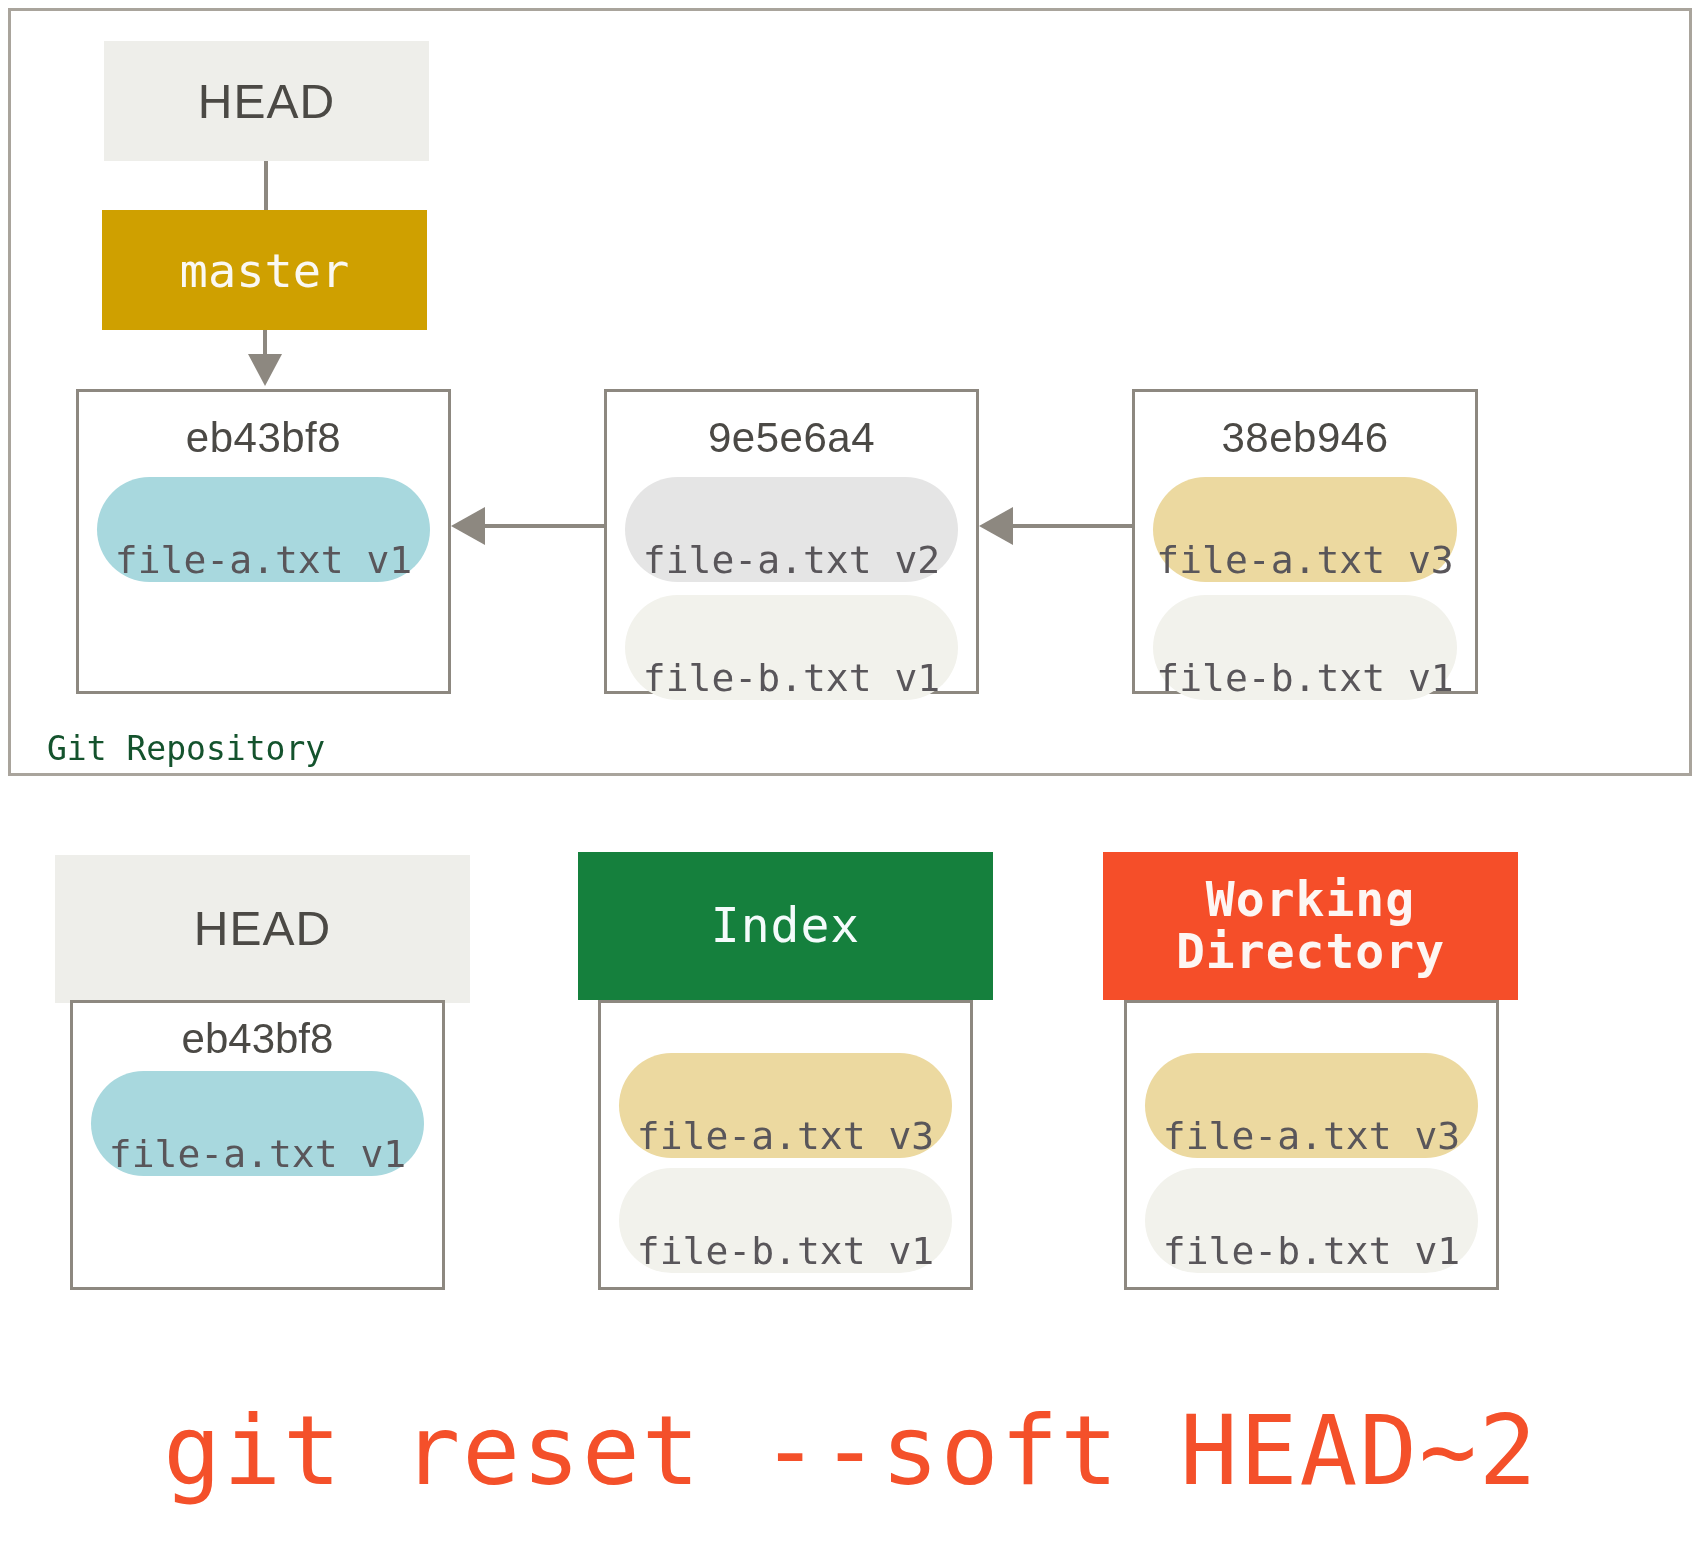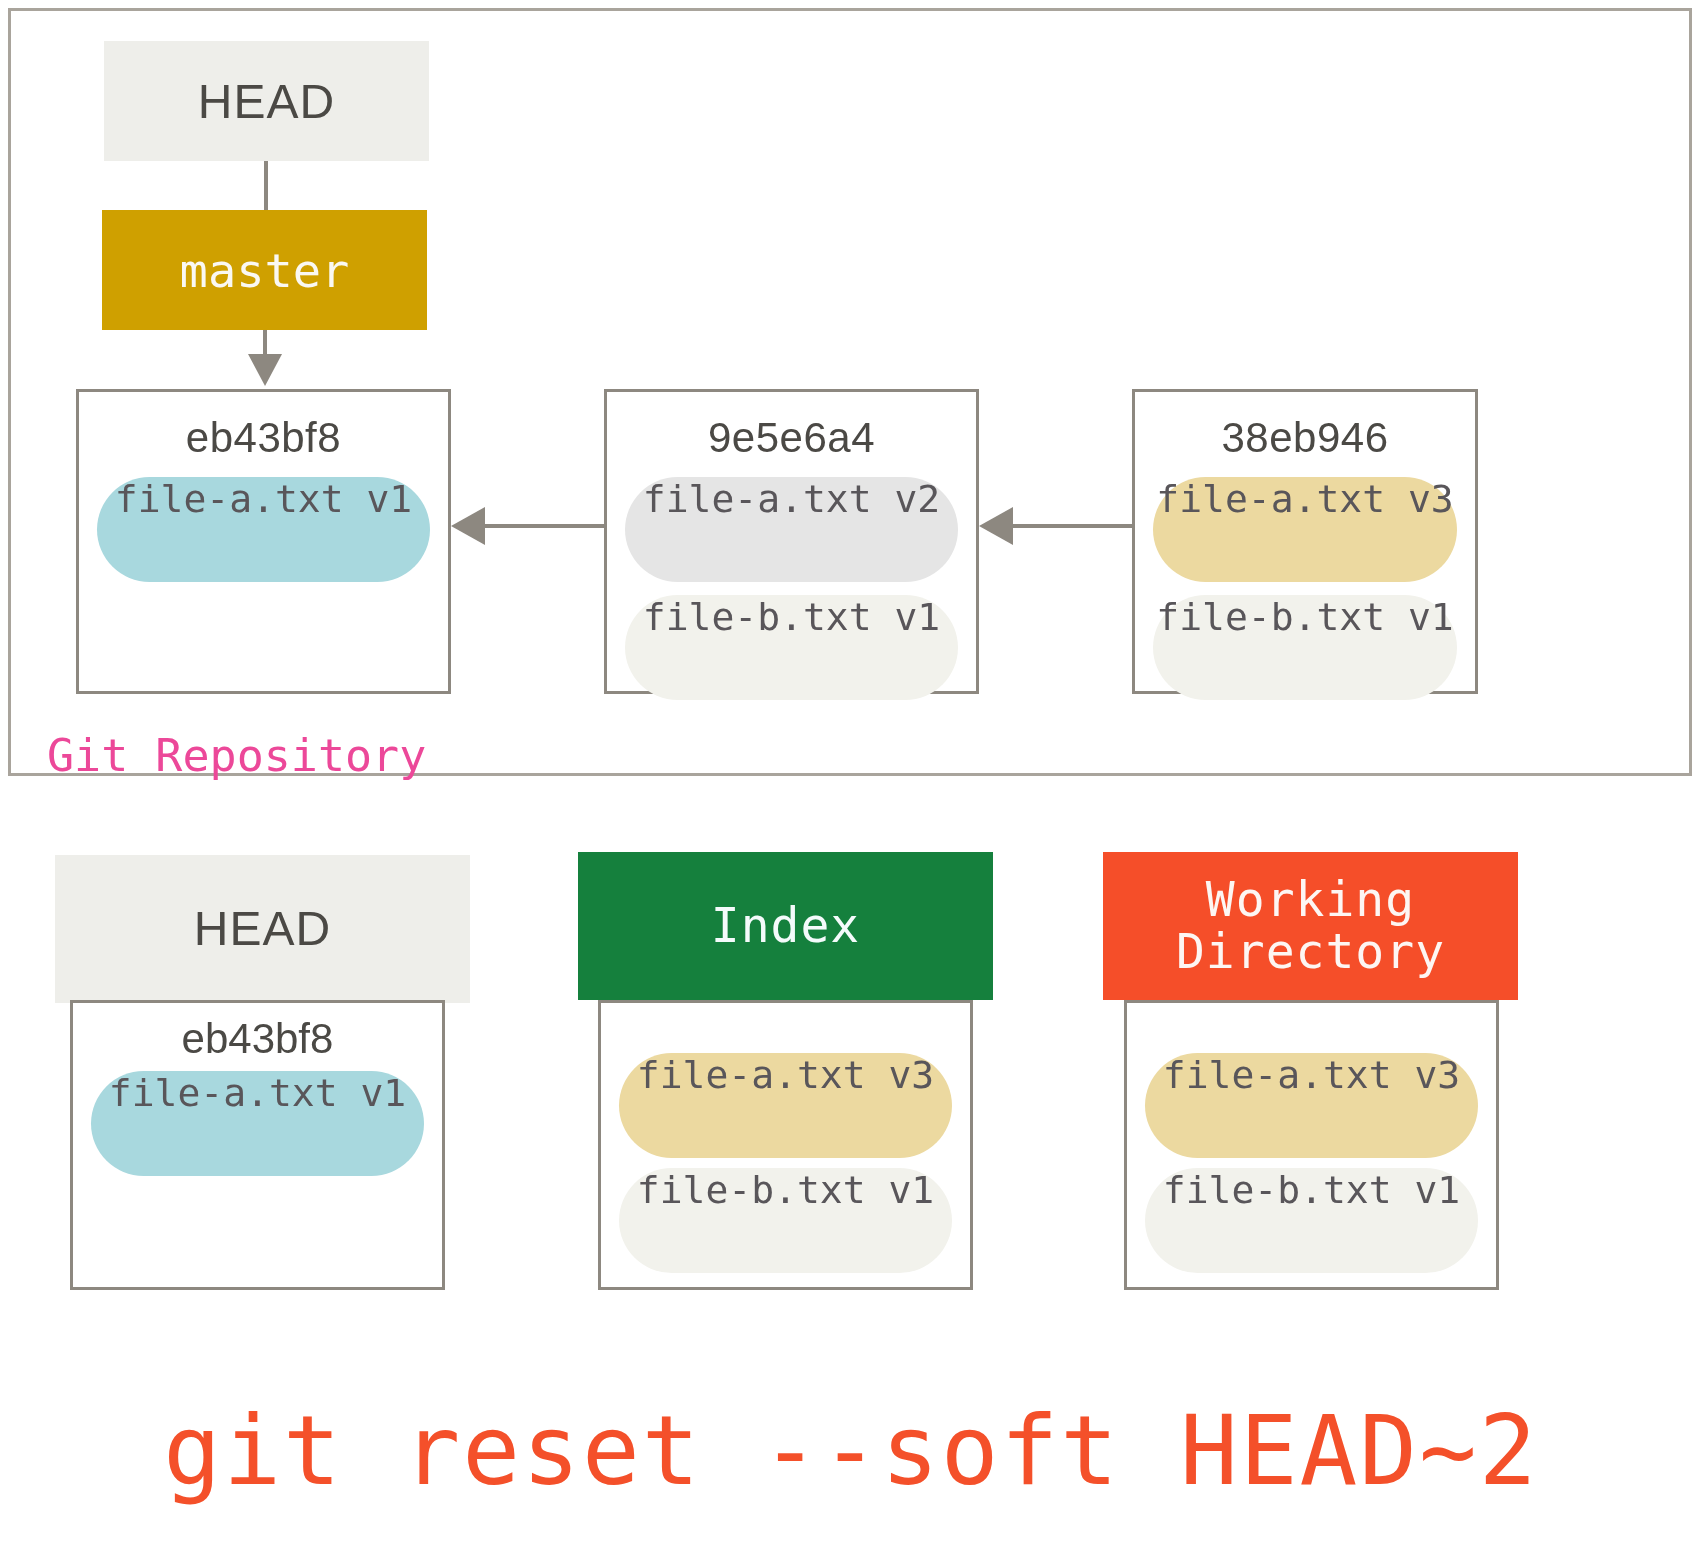--- a/index.html
+++ b/index.html
@@ -25,22 +25,22 @@
     border: 3px solid #a9a49c;
     box-sizing: border-box;
     background: #ffffff;
   }
 
   #repo-label {
     position: absolute;
     left: 36px;
     top: 718px;
     font-family: "DejaVu Sans Mono", "Liberation Mono", monospace;
-    font-size: 45px;
-    color: #ec4899;
+    font-size: 33px;
+    color: #14532d;
     letter-spacing: 0px;
     white-space: nowrap;
   }
 
   
   #head-top-box {
     position: absolute;
     left: 93px;
     top: 30px;
     width: 325px;
@@ -124,21 +124,21 @@
     color: #4b4945;
     letter-spacing: 0.5px;
   }
   .pill {
     position: absolute;
     left: 18px;
     right: 18px;
     height: 105px;
     border-radius: 53px;
     display: flex;
-    align-items: flex-start;
+    align-items: flex-end;
     justify-content: center;
     font-family: "DejaVu Sans Mono", "Liberation Mono", monospace;
     font-size: 38px;
     color: #59565a;
     white-space: nowrap;
   }
   .pill-blue   { background: #a8d8de; }
   .pill-pink   { background: #e5e5e5; }
   .pill-khaki  { background: #ecd9a0; }
   .pill-grey   { background: #f2f2ec; }
@@ -170,20 +170,21 @@
     font-family: "DejaVu Sans Mono", "Liberation Mono", monospace;
     color: #f4fbfb;
   }
   #panel-wd-header {
     background: #f54e29;
   }
   #panel-wd-header .panel-header-text {
     font-family: "DejaVu Sans Mono", "Liberation Mono", monospace;
     color: #fdf6f3;
     white-space: pre-line;
+    font-weight: bold;
   }
 
   .panel-body {
     position: absolute;
     border: 3px solid #8d8880;
     background: #ffffff;
     box-sizing: border-box;
   }
 
   .panel-hash {

